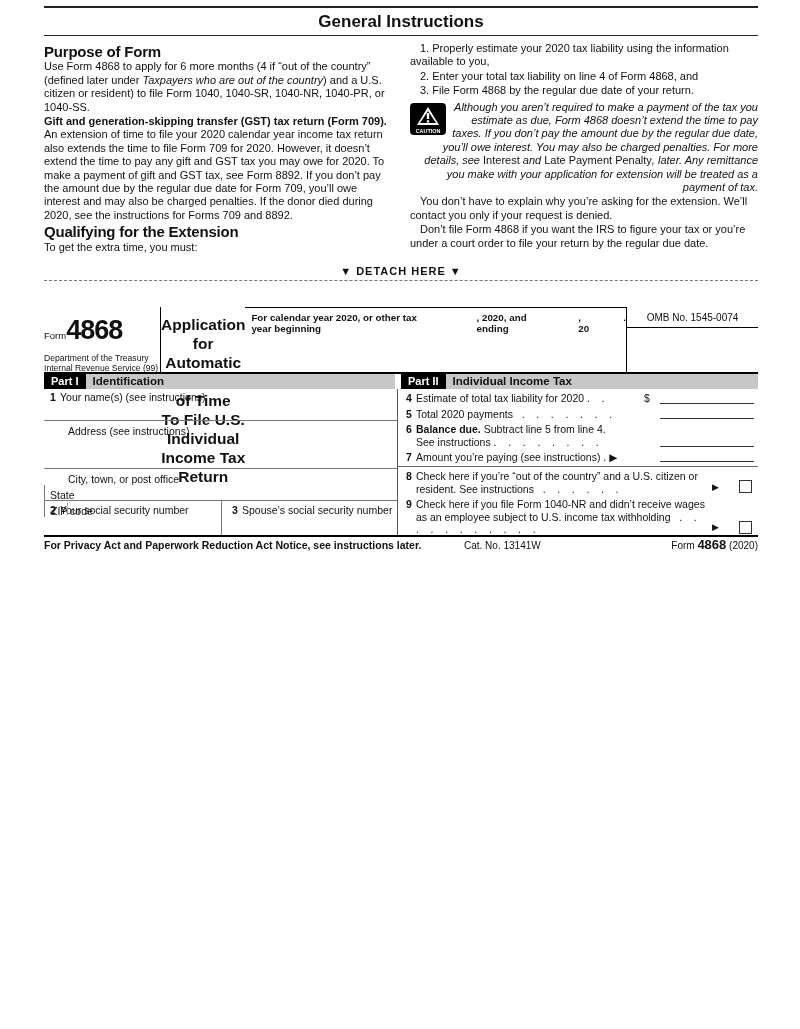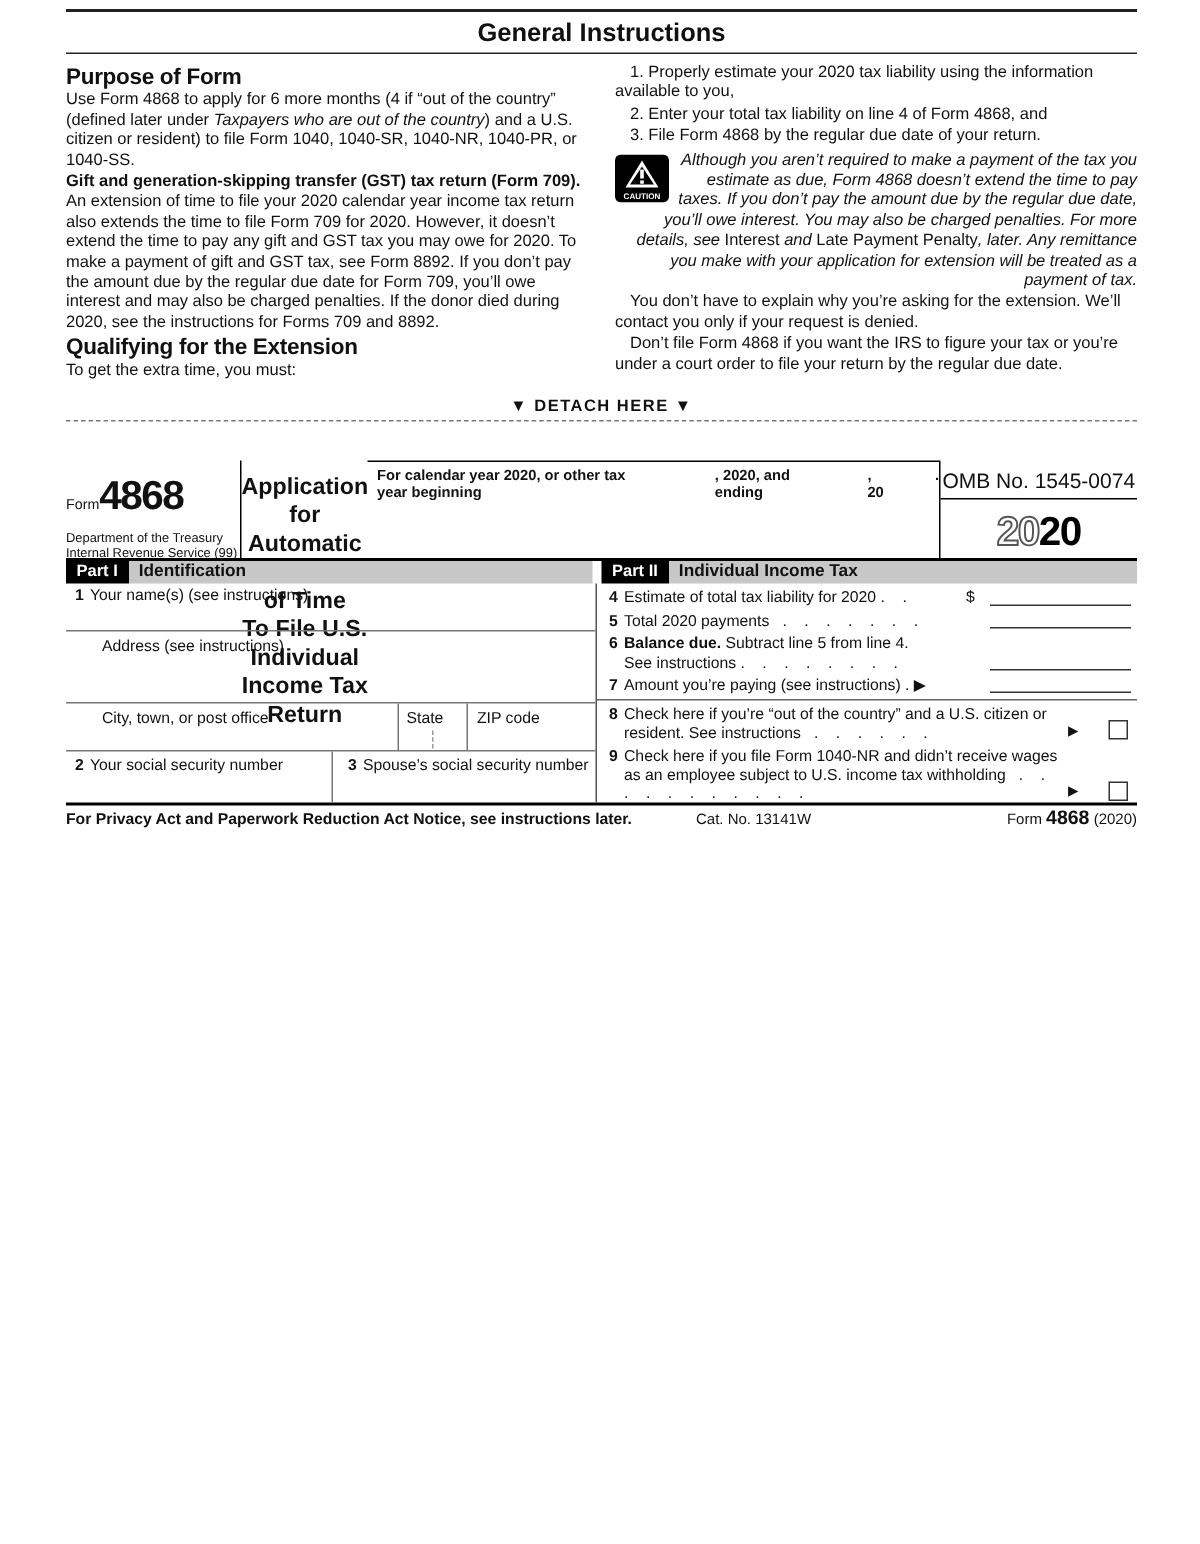--- a/index.html
+++ b/index.html
@@ -31,41 +31,41 @@
   .form-header { display:flex; margin-top:26px; border-bottom:2.5px solid #000; height:67px; }
   .fh-left { width:116px; padding-top:8px; }
   .fh-form-word { font-size:9.5px; }
   .fh-form-num { font-size:27px; font-weight:bold; letter-spacing:-1px; }
   .fh-dept { font-size:8.6px; line-height:10px; margin-top:7px; }
   .fh-center { width:466px; border-left:1.5px solid #000; display:flex; flex-direction:row; }
   .fh-title { flex:1; text-align:center; font-weight:bold; font-size:15.5px; line-height:19px; padding-top:8px; }
   .fh-cal { border-top:1.5px solid #000; font-size:9.8px; font-weight:bold; padding:4px 0 3px 6px; display:flex; }
   .fh-cal .blank { display:inline-block; }
   .fh-right { width:132px; border-left:1.5px solid #000; text-align:center; }
-  .fh-omb { font-size:14px; padding:5px 0 4px; border-bottom:1px solid #000; }
+  .fh-omb { font-size:10px; padding:5px 0 4px; border-bottom:1px solid #000; }
   .fh-year { font-size:27px; font-weight:bold; margin-top:6px; letter-spacing:-1px; }
   .year-outline { color:#fff; -webkit-text-stroke:1.3px #555; font-weight:bold; }
   .year-solid { color:#000; }
 
   
   .part-bars { display:flex; }
   .part-bar { display:flex; height:15px; }
   .part-bar.p1 { width:354px; }
   .part-bar.p2 { width:360px; margin-left:0; }
   .part-chip { background:#000; color:#fff; font-weight:bold; font-size:11px; padding:1px 7px 0; }
   .part-title { background:#c7c7c7; flex:1; font-weight:bold; font-size:11.5px; padding:1px 12px 0 7px; }
 
   
   .form-body { display:flex; border-bottom:2.5px solid #000; height:148px; font-size:10.5px; }
   .fb-left { width:354px; border-right:1px solid #555; display:flex; flex-direction:column; }
   .fb-right { width:360px; display:flex; flex-direction:column; }
 
   .row-name { height:32px; border-bottom:1px solid #777; display:flex; padding:2px 0 0 2px; }
   .row-addr { height:48px; border-bottom:1px solid #777; padding:4px 0 10px 24px; }
-  .row-city { height:32px; border-bottom:1px solid #777; display:flex; }
+  .row-city { height:32px; border-bottom:1px solid #777; display:flex;flex-direction:column; }
   .city-cell { flex:1; padding:4px 0 0 24px; }
   .state-cell { width:46px; border-left:1px solid #777; padding:4px 0 0 5px; position:relative; }
   .state-tick { position:absolute; left:22px; top:18px; height:12px; border-left:1px dashed #999; }
   .zip-cell { width:86px; border-left:1px solid #777; padding:4px 0 0 6px; }
   .row-ssn { flex:1; display:flex; }
   .ssn-cell { width:178px; border-right:1px solid #777; display:flex; padding:3px 0 0 2px; }
   .spouse-cell { flex:1; display:flex; padding:3px 0 0 6px; }
   .lnum { font-weight:bold; width:14px; text-align:center; flex:none; }
 
   .p2row { display:flex; padding:3px 0 0 4px; line-height:12.6px; }
@@ -149,21 +149,20 @@
           <span class="blank" style="width:74px"></span>
           <span>, 2020, and ending</span>
           <span class="blank" style="width:56px"></span>
           <span>, 20</span>
           <span class="blank" style="width:46px"></span>
           <span>.</span>
         </div>
       </div>
       <div class="fh-right">
         <div class="fh-omb">OMB No. 1545-0074</div>
-        <div class="fh-year"><span class="year-outline">20</span><span class="year-solid">20</span></div>
       </div>
     </div>
 
     <div class="part-bars">
       <div class="part-bar p1">
         <span class="part-chip">Part I</span>
         <span class="part-title">Identification</span>
       </div>
       <div style="width:6px"></div>
       <div class="part-bar p2">

